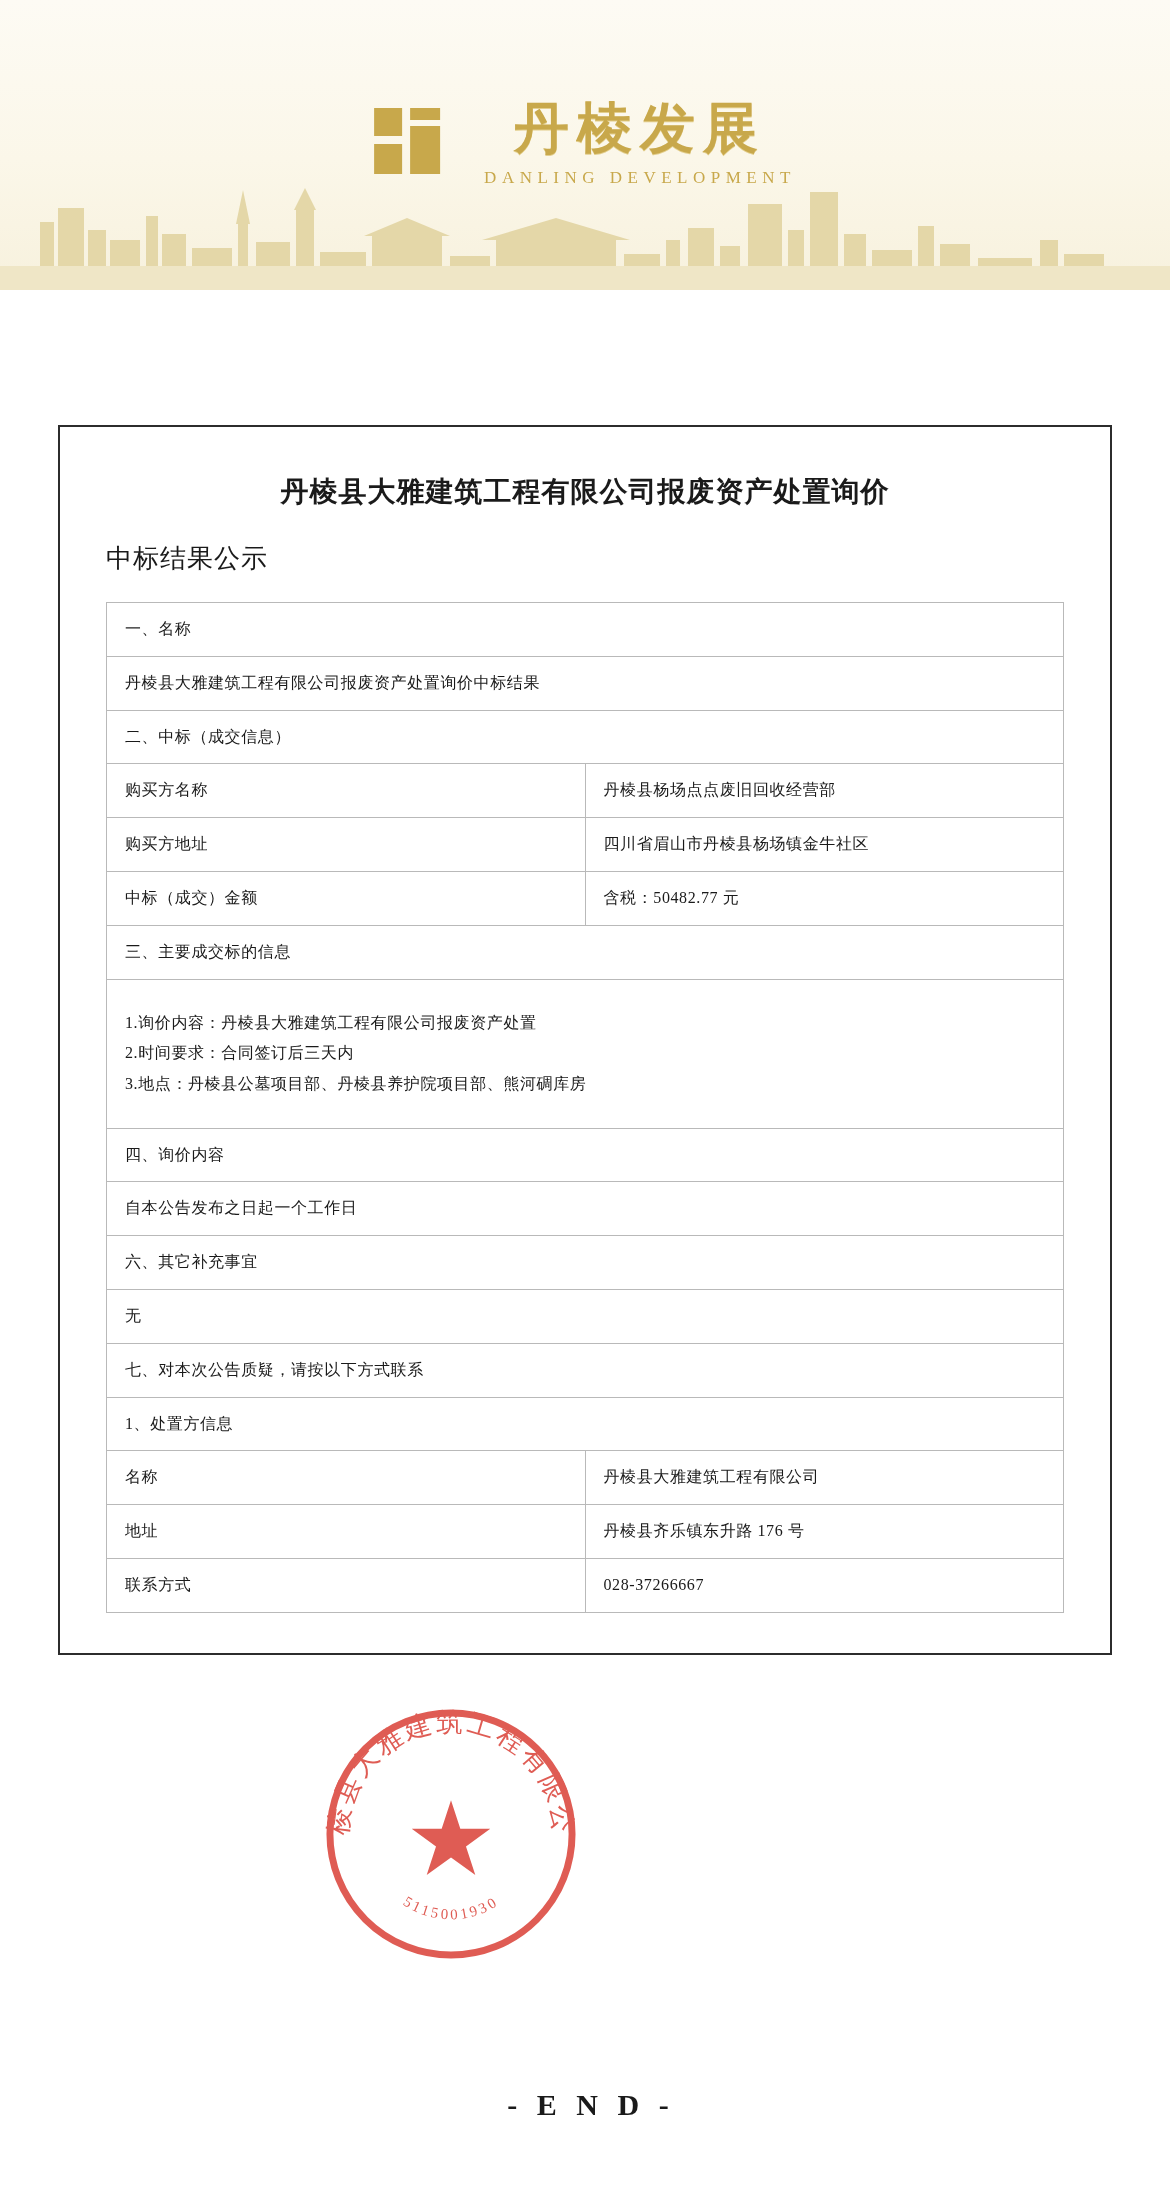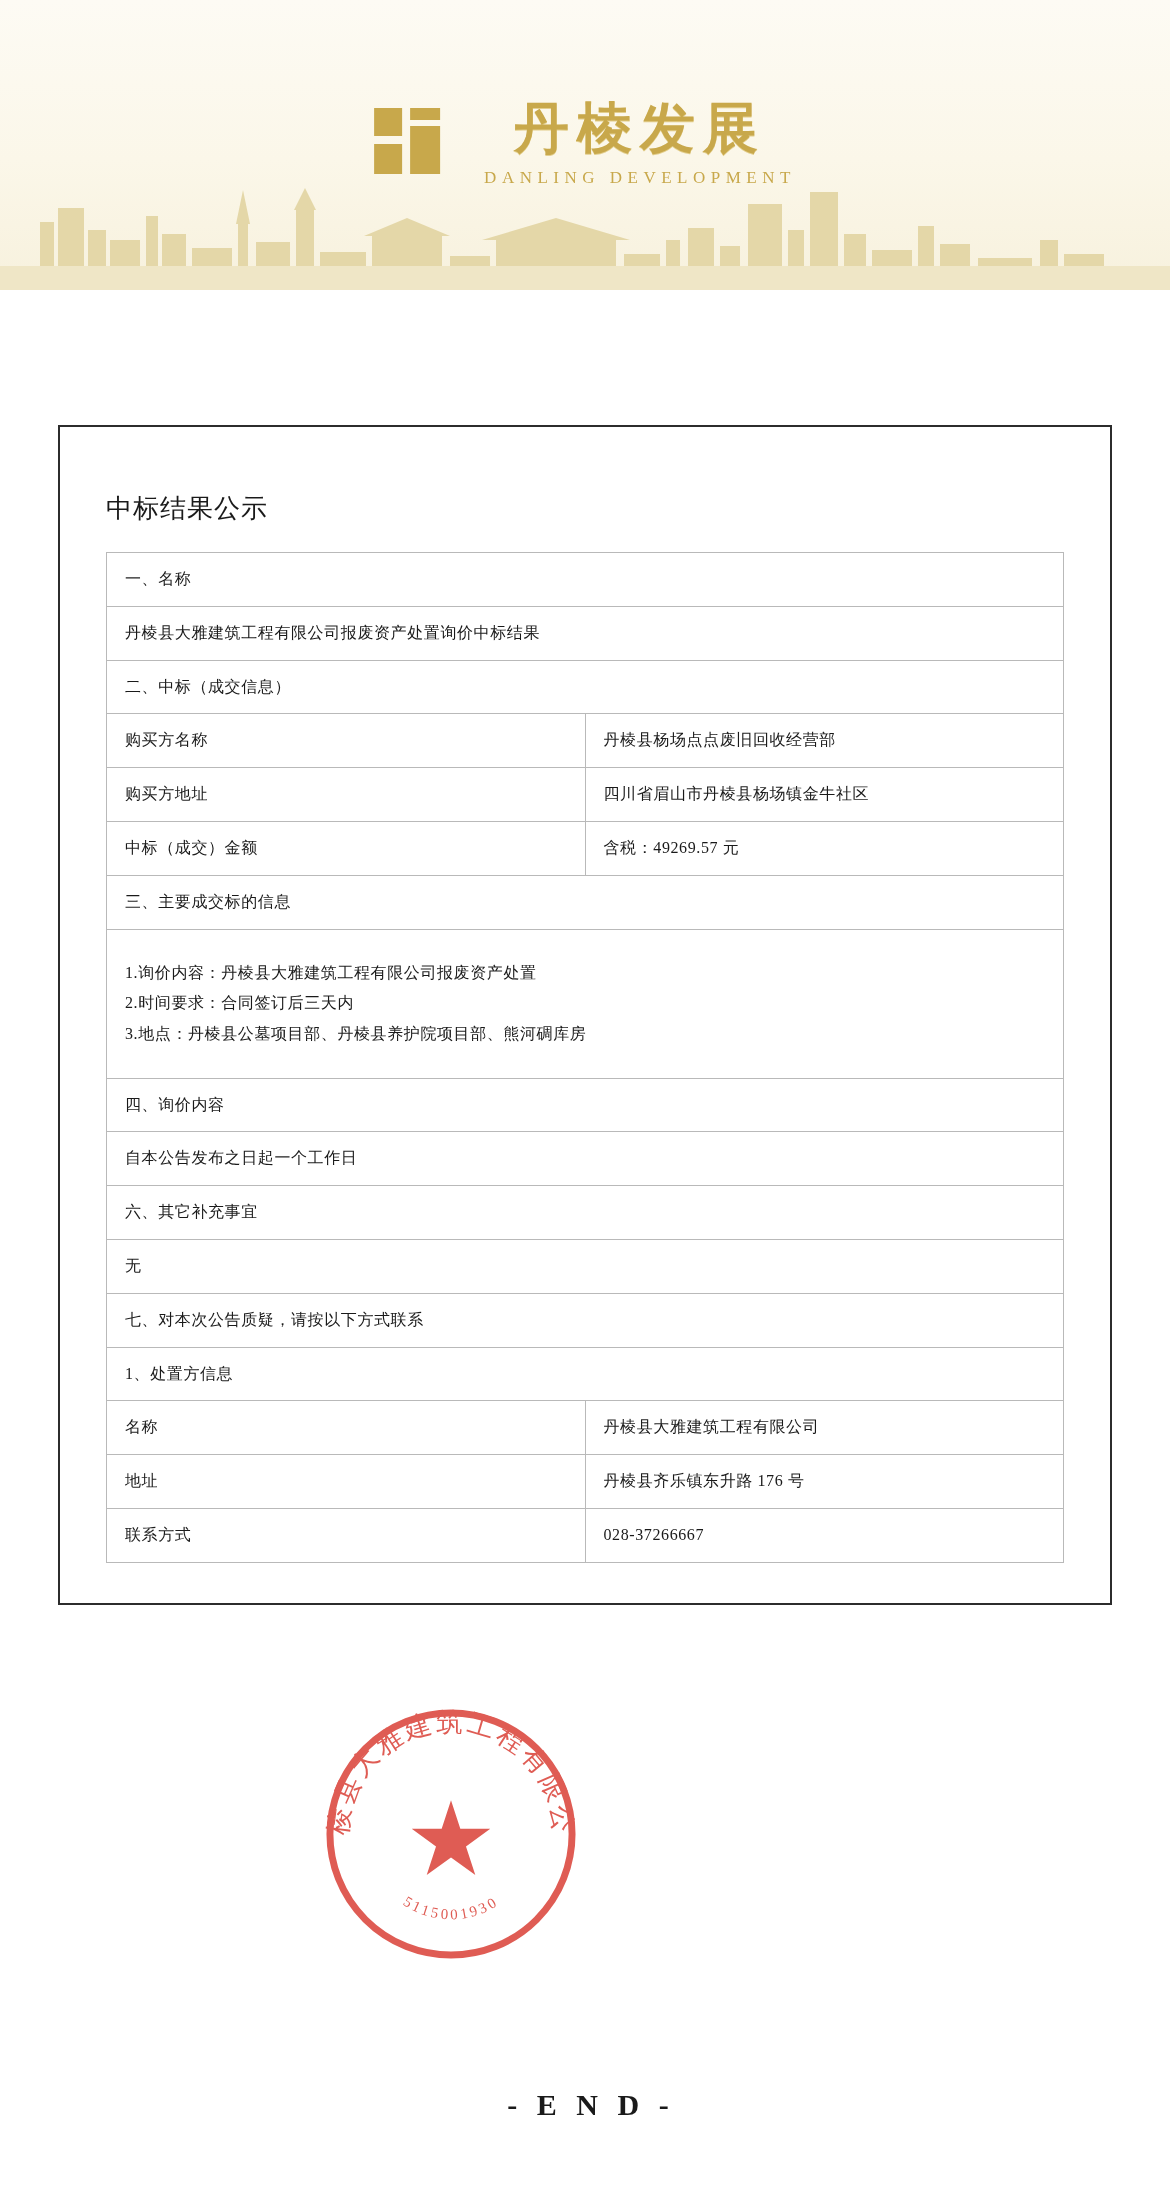--- a/index.html
+++ b/index.html
@@ -206,20 +206,21 @@
       </g>
       <g fill="#efe6c6">
         <rect x="0" y="96" width="1170" height="24"></rect>
       </g>
     </svg>
   </div>
 </div>
 
 <div class="doc">
 
+  <div class="doc-title">丹棱县大雅建筑工程有限公司报废资产处置询价</div>
   <div class="doc-subtitle">中标结果公示</div>
 
   <table class="info">
     <tbody>
       <tr>
         <td colspan="2">一、名称</td>
       </tr>
       <tr>
         <td colspan="2">丹棱县大雅建筑工程有限公司报废资产处置询价中标结果</td>
       </tr>
@@ -230,21 +231,21 @@
       <tr>
         <td class="label-col">购买方名称</td>
         <td>丹棱县杨场点点废旧回收经营部</td>
       </tr>
       <tr>
         <td class="label-col">购买方地址</td>
         <td>四川省眉山市丹棱县杨场镇金牛社区</td>
       </tr>
       <tr>
         <td class="label-col">中标（成交）金额</td>
-        <td>含税：49269.57 元</td>
+        <td>含税：50482.77 元</td>
       </tr>
 
       <tr>
         <td colspan="2">三、主要成交标的信息</td>
       </tr>
       <tr>
         <td colspan="2" class="tall">
           <div class="multiline">
             <div>1.询价内容：丹棱县大雅建筑工程有限公司报废资产处置</div>
             <div>2.时间要求：合同签订后三天内</div>

